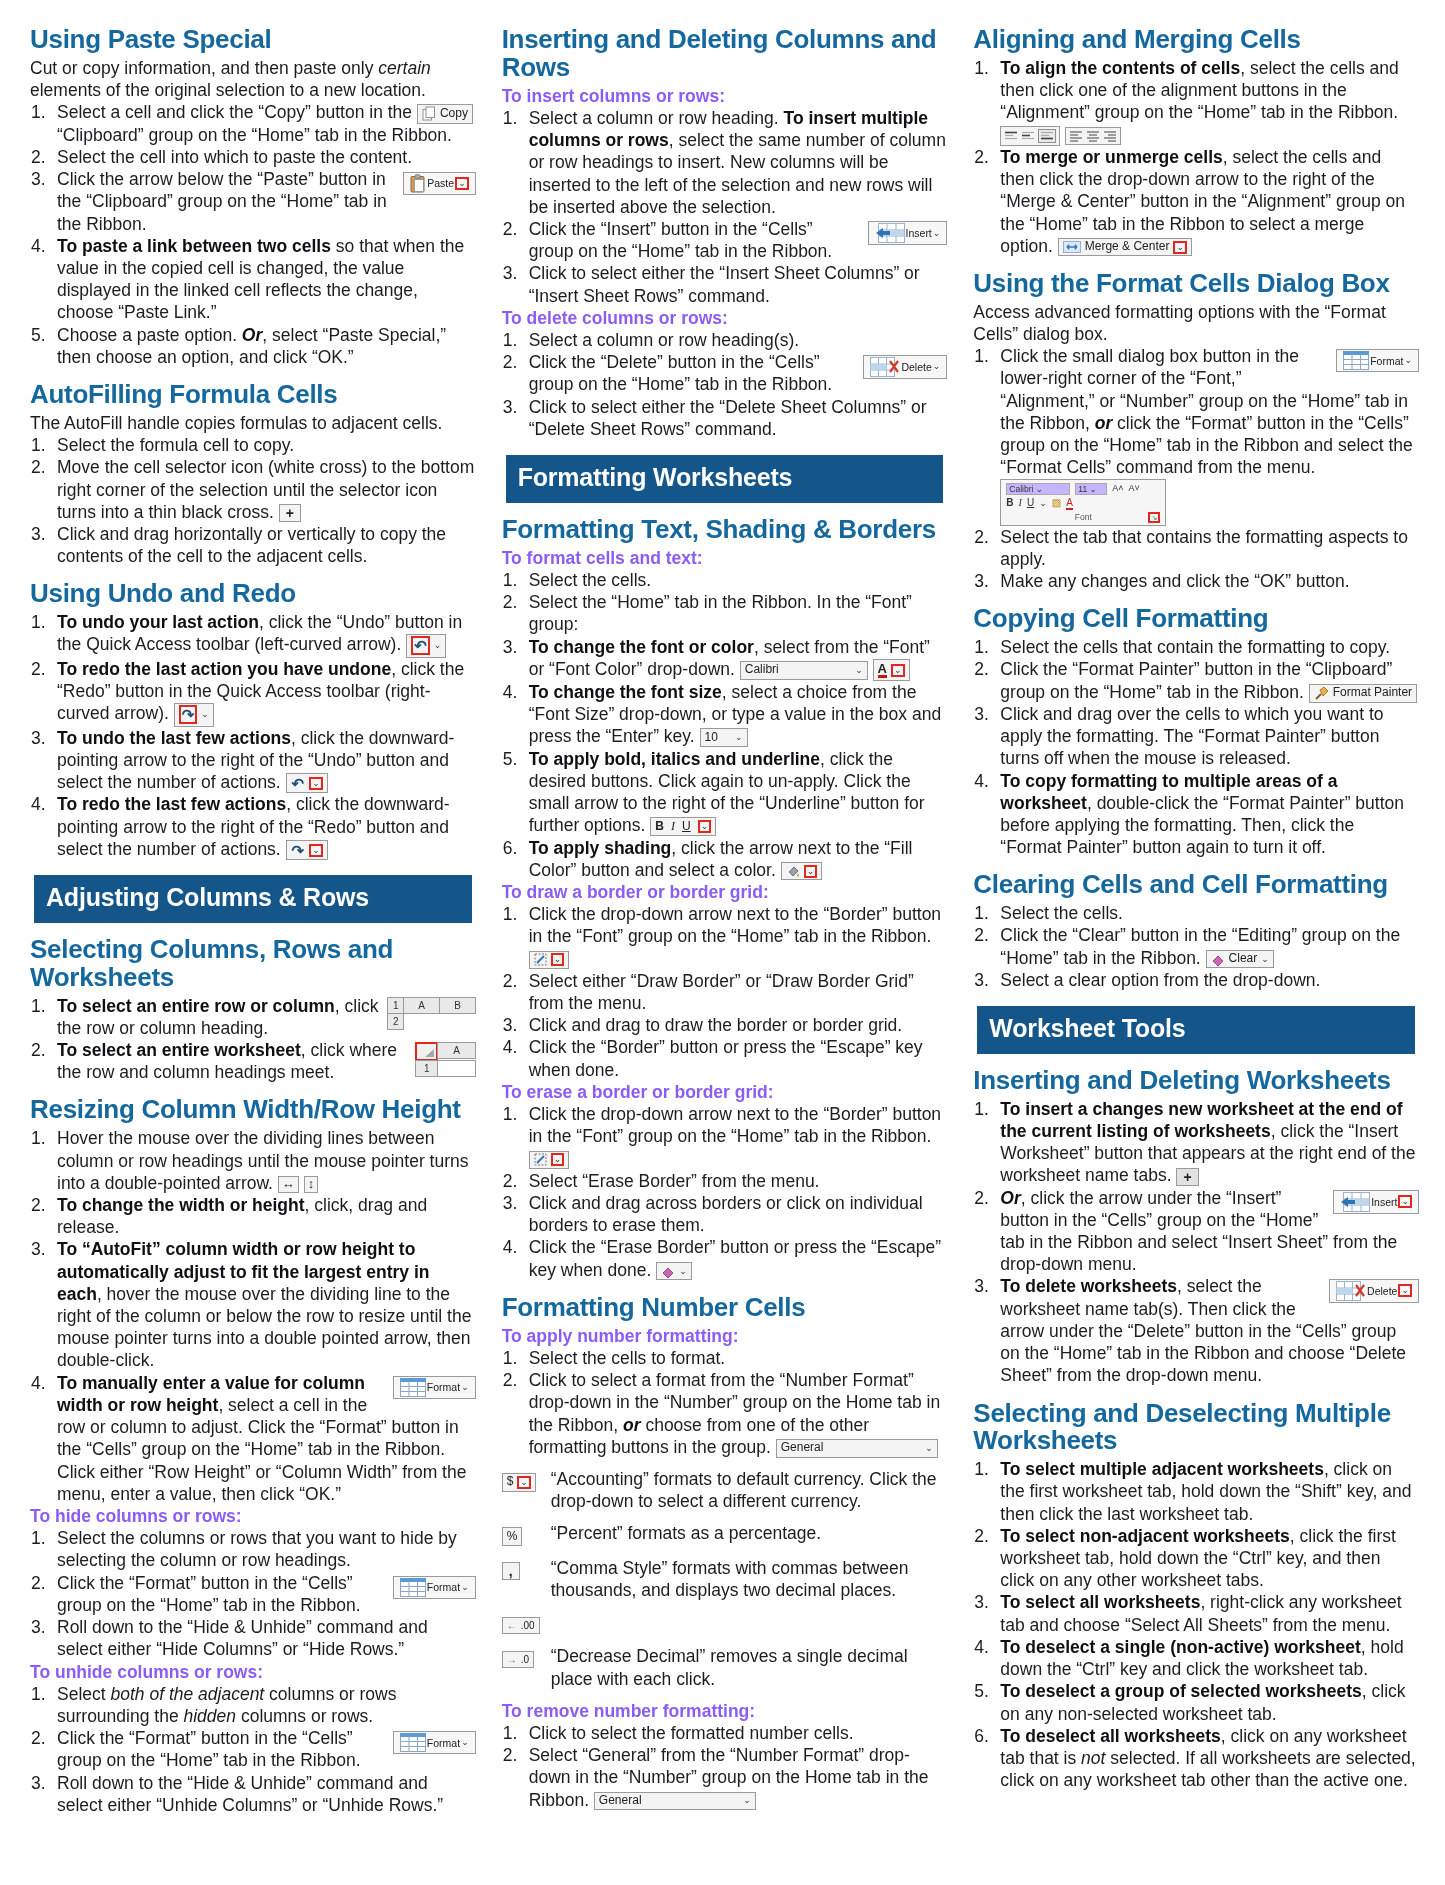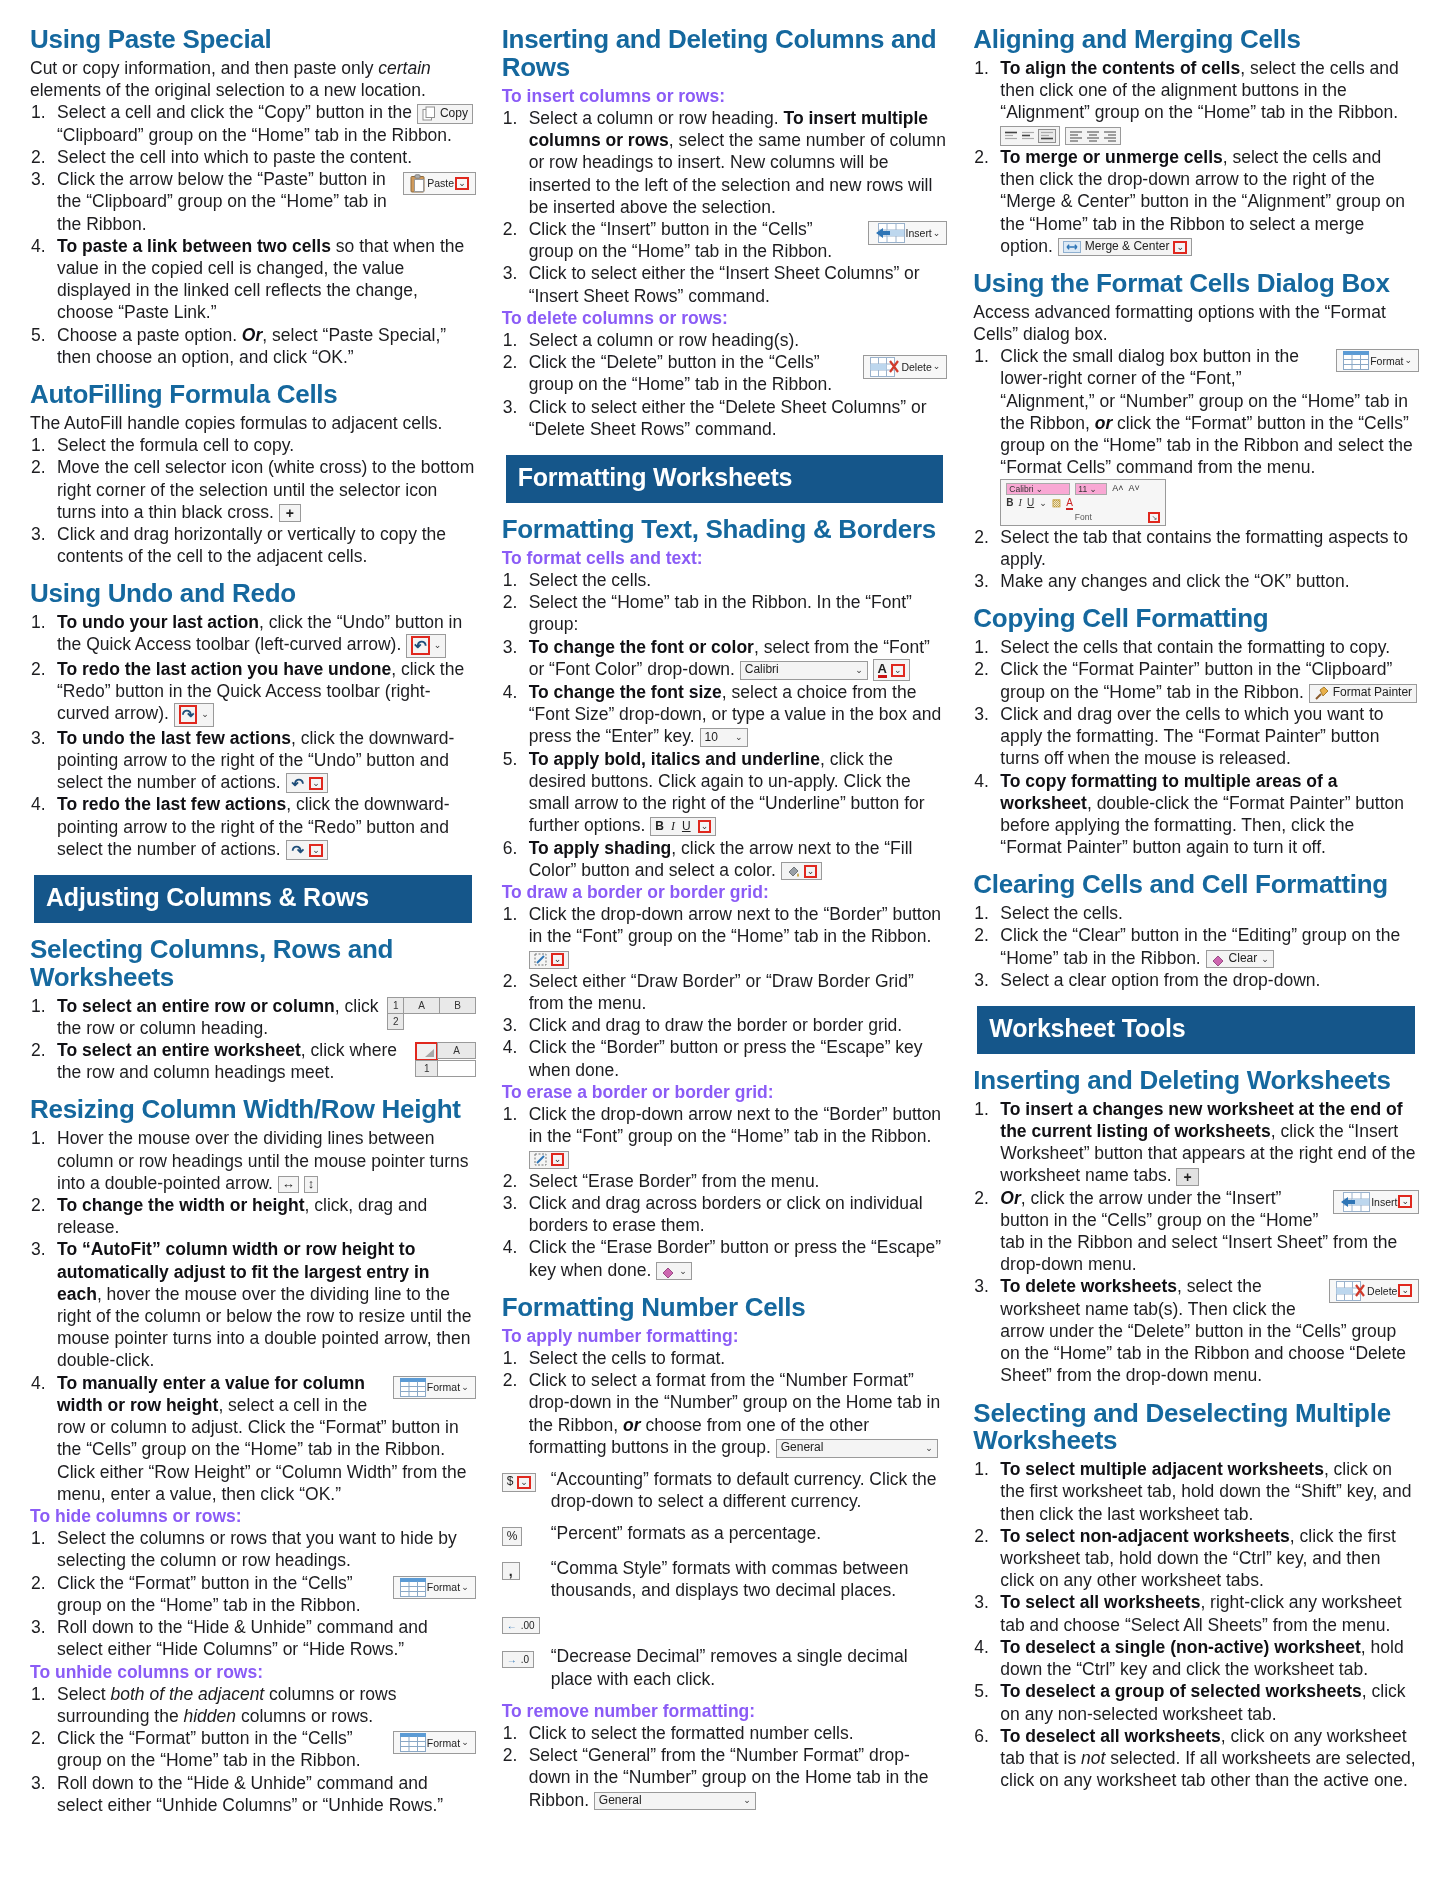--- a/index.html
+++ b/index.html
@@ -50,21 +50,21 @@
   .minitbl2{display:inline-grid;grid-template-columns:22px 38px;vertical-align:middle;}
   .mc{border:1px solid #9a9a9a;background:#e9e9e9;font-size:10px;text-align:center;height:15px;line-height:15px;color:#333;margin:-0.5px;}
   .corner{background:#f0f0f0;border:2px solid var(--red) !important;display:flex;align-items:flex-end;justify-content:flex-end;padding:0;}
   .blankc{background:#fff;}
   .irow{display:flex;gap:9px;margin:10px 0;align-items:flex-start;}
   .irow .iw{flex:0 0 40px;padding-top:2px;}
   .irow p{margin:0;flex:1;}
   .fgp{display:inline-block;vertical-align:middle;border:1px solid #9a9a9a;background:#f6f6f6;padding:3px 5px 2px;width:154px;}
   .fgr{display:flex;align-items:center;gap:5px;font-size:10px;color:#333;margin-bottom:2px;}
   .fgr b{font-size:10px;} .fgr i{font-family:"Liberation Serif",serif;}
-  .fgdd{border:1px solid #aaa;background:#f9a8d4;font-size:8.5px;padding:0 2px;white-space:nowrap;overflow:hidden;}
+  .fgdd{border:1px solid #aaa;background:#c4b5fd;font-size:8.5px;padding:0 2px;white-space:nowrap;overflow:hidden;}
   .fgA{font-size:9px;}
   .fgf{display:flex;justify-content:center;position:relative;font-size:8.5px;color:#555;}
   .fgl{position:absolute;right:0;bottom:0;font-size:7px;}
 </style>
 </head>
 <body>
 
 <main>
   <section class="col">
       <h2>Using Paste Special</h2>

